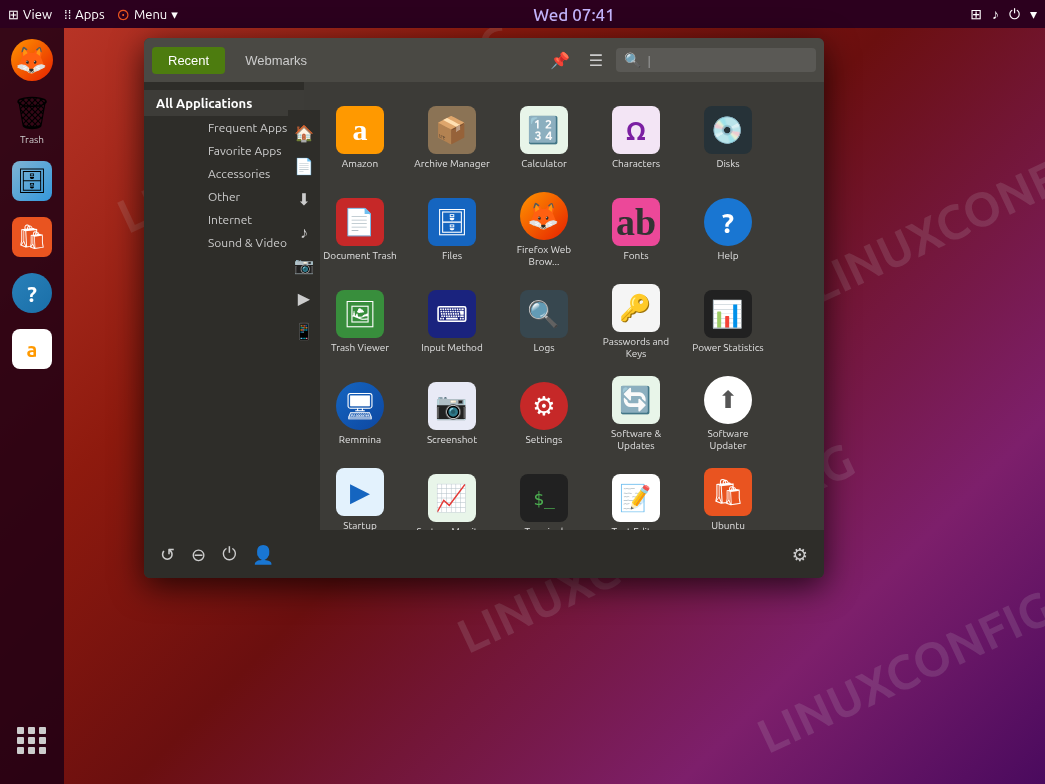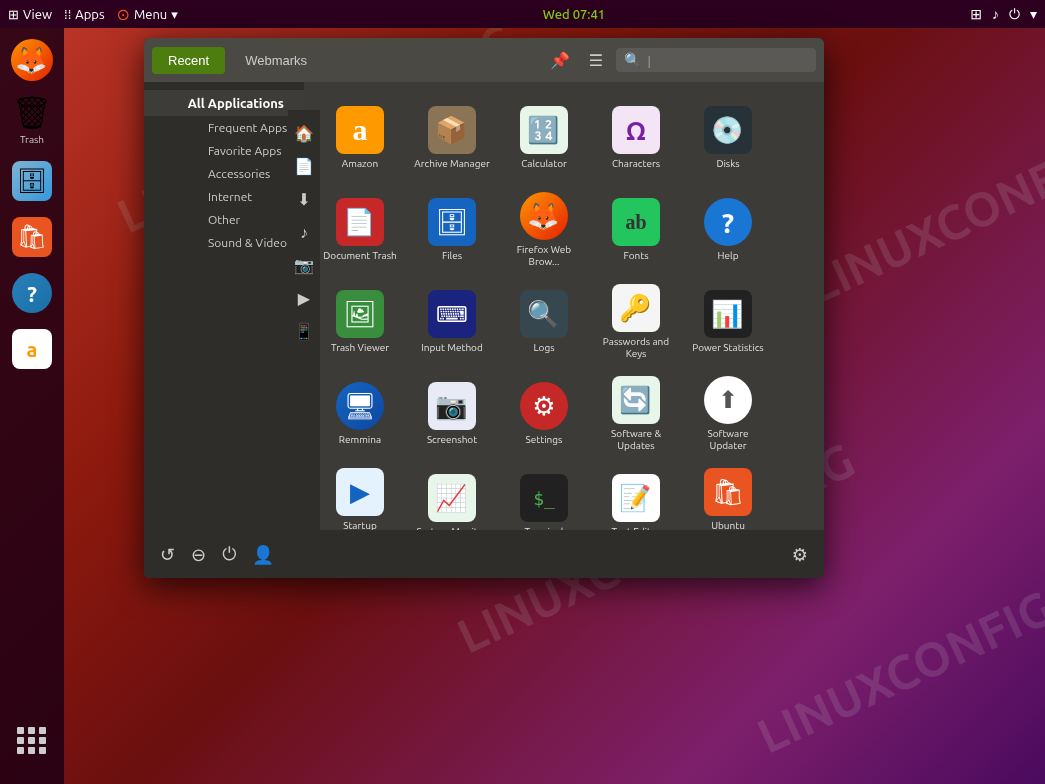--- a/index.html
+++ b/index.html
@@ -54,22 +54,22 @@
     }
     .panel-item {
       color: #fff;
       font-size: 13px;
       display: flex;
       align-items: center;
       gap: 4px;
       cursor: pointer;
     }
     .panel-center {
-      color: #84cc16;
-      font-size: 13px;
+      color: #c4b5fd;
+      font-size: 17px;
       font-weight: 500;
     }
     .panel-right {
       display: flex;
       align-items: center;
       gap: 10px;
     }
     .panel-icon {
       color: #fff;
       font-size: 14px;
@@ -228,27 +228,26 @@
       background: #2e2d29;
       display: flex;
       flex-direction: column;
       padding: 8px 0;
       overflow-y: auto;
     }
     .nav-section-header {
       display: flex;
       align-items: center;
       gap: 8px;
-      padding: 6px 20px;
+      padding: 6px 12px;
       color: #fff;
       font-size: 13px;
       font-weight: bold;
       cursor: pointer;
       background: #3d3c38;
-      justify-content: flex-end;
     }
     .nav-item {
       padding: 5px 12px 5px 28px;
       color: #ccc;
       font-size: 12px;
       cursor: pointer;
       margin-left: 36px;
     }
 
     
@@ -431,22 +430,22 @@
         <div style="color:#ccc;font-size:16px;padding:6px;cursor:pointer;">▶</div>
         <div style="color:#ccc;font-size:16px;padding:6px;cursor:pointer;">📱</div>
       </div>
 
       <div class="nav-section-header">
         <span>All Applications</span>
       </div>
       <div class="nav-item">Frequent Apps</div>
       <div class="nav-item">Favorite Apps</div>
       <div class="nav-item">Accessories</div>
+      <div class="nav-item">Other</div>
       <div class="nav-item">Internet</div>
-      <div class="nav-item">Other</div>
       <div class="nav-item">Sound &amp; Video</div>
     </div>
 
     <div class="app-grid">
 
       <div class="app-item">
         <div class="app-icon-box icon-amazon" style="background:#ff9900;color:#fff;font-size:30px;font-weight:bold;font-family:serif;">a</div>
         <span class="app-label">Amazon</span>
       </div>
 
@@ -479,21 +478,21 @@
         <div class="app-icon-box" style="background:#1565c0;color:#fff;font-size:26px;">🗄</div>
         <span class="app-label">Files</span>
       </div>
 
       <div class="app-item">
         <div class="app-icon-box" style="background:linear-gradient(135deg,#ff9500,#e62000);border-radius:50%;font-size:26px;">🦊</div>
         <span class="app-label">Firefox Web Brow...</span>
       </div>
 
       <div class="app-item">
-        <div class="app-icon-box" style="background:#22c55e;color:#333;font-size:20px;font-weight:bold;font-family:serif;">ab</div>
+        <div class="app-icon-box" style="background:#ec4899;color:#333;font-size:38px;font-weight:bold;font-family:serif;">ab</div>
         <span class="app-label">Fonts</span>
       </div>
 
       <div class="app-item">
         <div class="app-icon-box" style="background:#1976d2;color:#fff;border-radius:50%;font-size:28px;font-weight:bold;">?</div>
         <span class="app-label">Help</span>
       </div>
 
       <div class="app-item">
         <div class="app-icon-box" style="background:#388e3c;color:#fff;font-size:26px;">🖼</div>

